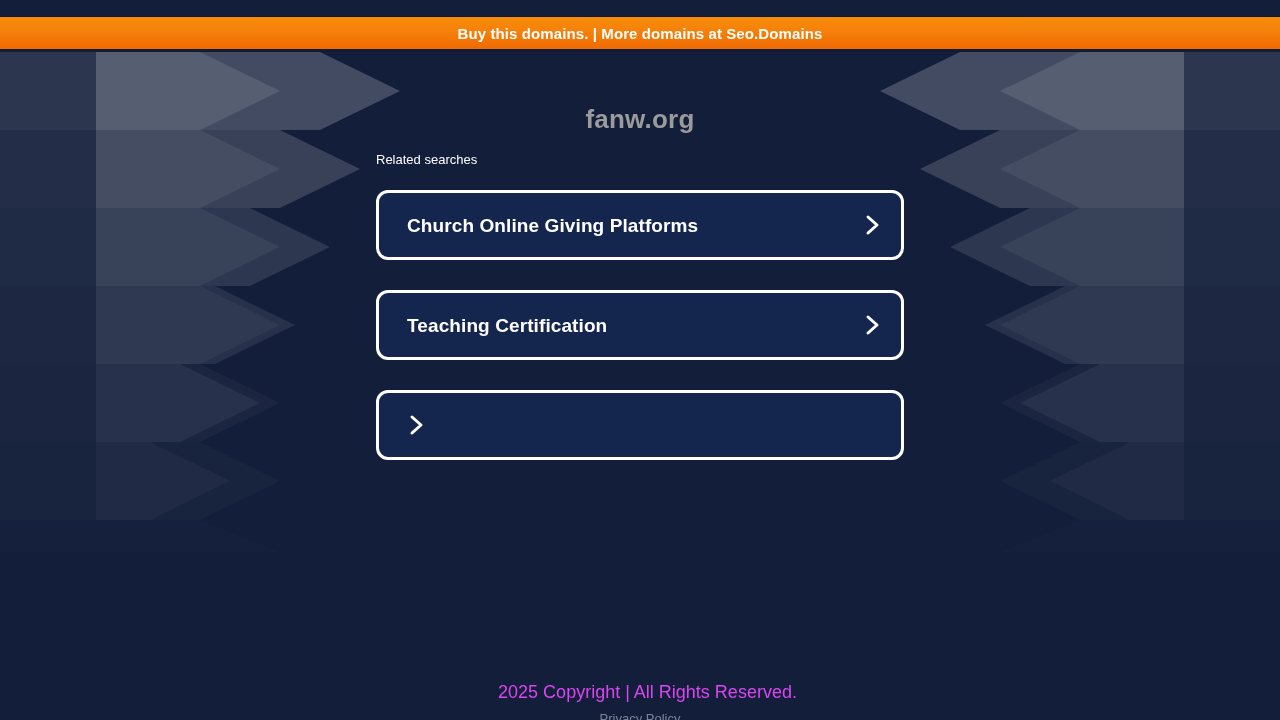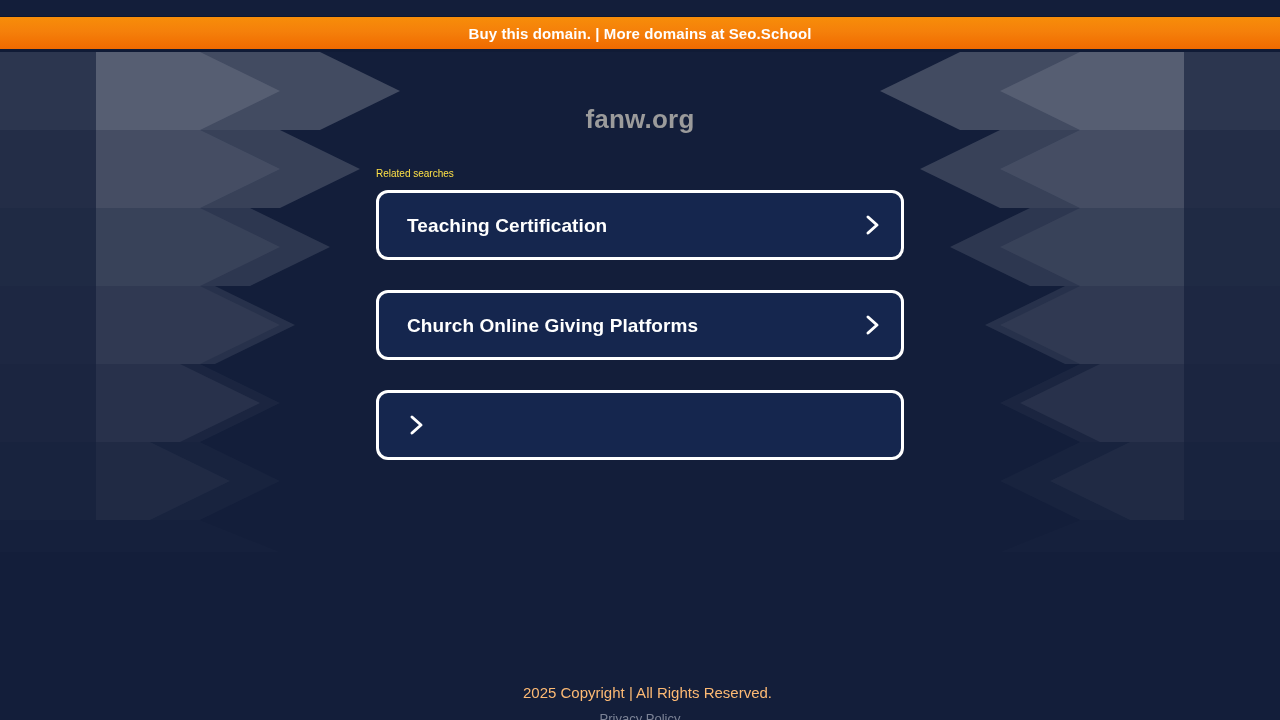--- a/index.html
+++ b/index.html
@@ -74,24 +74,24 @@
     width: 1280px;
     text-align: center;
     color: #9b9b9b;
     font-size: 26px;
     font-weight: bold;
     letter-spacing: 0.2px;
   }
 
   #related-label {
     position: absolute;
-    top: 168px;
+    top: 152px;
     left: 376px;
-    color: #fde047;
-    font-size: 10px;
+    color: #ffffff;
+    font-size: 13px;
     font-weight: normal;
   }
 
   #search-list {
     position: absolute;
     top: 190px;
     left: 376px;
     width: 528px;
   }
 
@@ -128,22 +128,22 @@
   
   #footer {
     position: absolute;
     left: 0;
     top: 684px;
     width: 1280px;
     text-align: center;
     z-index: 4;
   }
   #footer .copyright {
-    color: #fdba74;
-    font-size: 15px;
+    color: #d946ef;
+    font-size: 18px;
     line-height: 17px;
     margin-left: 15px;
   }
   #footer .privacy-link {
     display: block;
     margin-top: 9px;
     color: #7c8396;
     font-size: 13px;
     line-height: 17px;
     text-decoration: none;
@@ -190,57 +190,57 @@
       <polygon points="0,312 200,312 280,351 200,390 0,390" fill="#ffffff" opacity="0.035"></polygon>
       <polygon points="96,312 180,312 260,351 180,390 96,390" fill="#ffffff" opacity="0.06"></polygon>
       <polygon points="0,390 200,390 280,429 200,468 0,468" fill="#ffffff" opacity="0.022"></polygon>
       <polygon points="96,390 150,390 230,429 150,468 96,468" fill="#ffffff" opacity="0.035"></polygon>
       <polygon points="0,468 200,468 280,500 200,500 0,500" fill="#ffffff" opacity="0.012"></polygon>
     </g>
   </svg>
 </div>
 
 <div id="promo-banner">
-  <a href="#" class="promo-text">Buy this domain. | More domains at Seo.School</a>
+  <a href="#" class="promo-text">Buy this domains. | More domains at Seo.Domains</a>
 </div>
 
 <div id="content">
 
   <div id="domain-title">fanw.org</div>
 
   <div id="related-label">Related searches</div>
 
   <div id="search-list">
+
+    <a href="#" class="search-box">
+      <span class="search-label">Church Online Giving Platforms</span>
+      <span class="chevron-icon">
+        <svg width="20" height="24" viewBox="0 0 20 24" xmlns="http://www.w3.org/2000/svg">
+          <polyline points="5,4 14,12 5,20" fill="none" stroke="#ffffff" stroke-width="3" stroke-linecap="round" stroke-linejoin="round"></polyline>
+        </svg>
+      </span>
+    </a>
 
     <a href="#" class="search-box">
       <span class="search-label">Teaching Certification</span>
       <span class="chevron-icon">
         <svg width="20" height="24" viewBox="0 0 20 24" xmlns="http://www.w3.org/2000/svg">
           <polyline points="5,4 14,12 5,20" fill="none" stroke="#ffffff" stroke-width="3" stroke-linecap="round" stroke-linejoin="round"></polyline>
         </svg>
       </span>
     </a>
 
     <a href="#" class="search-box">
-      <span class="search-label">Church Online Giving Platforms</span>
       <span class="chevron-icon">
         <svg width="20" height="24" viewBox="0 0 20 24" xmlns="http://www.w3.org/2000/svg">
           <polyline points="5,4 14,12 5,20" fill="none" stroke="#ffffff" stroke-width="3" stroke-linecap="round" stroke-linejoin="round"></polyline>
         </svg>
       </span>
     </a>
 
-    <a href="#" class="search-box">
-      <span class="chevron-icon">
-        <svg width="20" height="24" viewBox="0 0 20 24" xmlns="http://www.w3.org/2000/svg">
-          <polyline points="5,4 14,12 5,20" fill="none" stroke="#ffffff" stroke-width="3" stroke-linecap="round" stroke-linejoin="round"></polyline>
-        </svg>
-      </span>
-    </a>
-
   </div>
 
   <div id="footer">
     <div class="copyright">2025 Copyright | All Rights Reserved.</div>
     <a href="#" class="privacy-link">Privacy Policy</a>
   </div>
 
 </div>
 
 </body></html>

